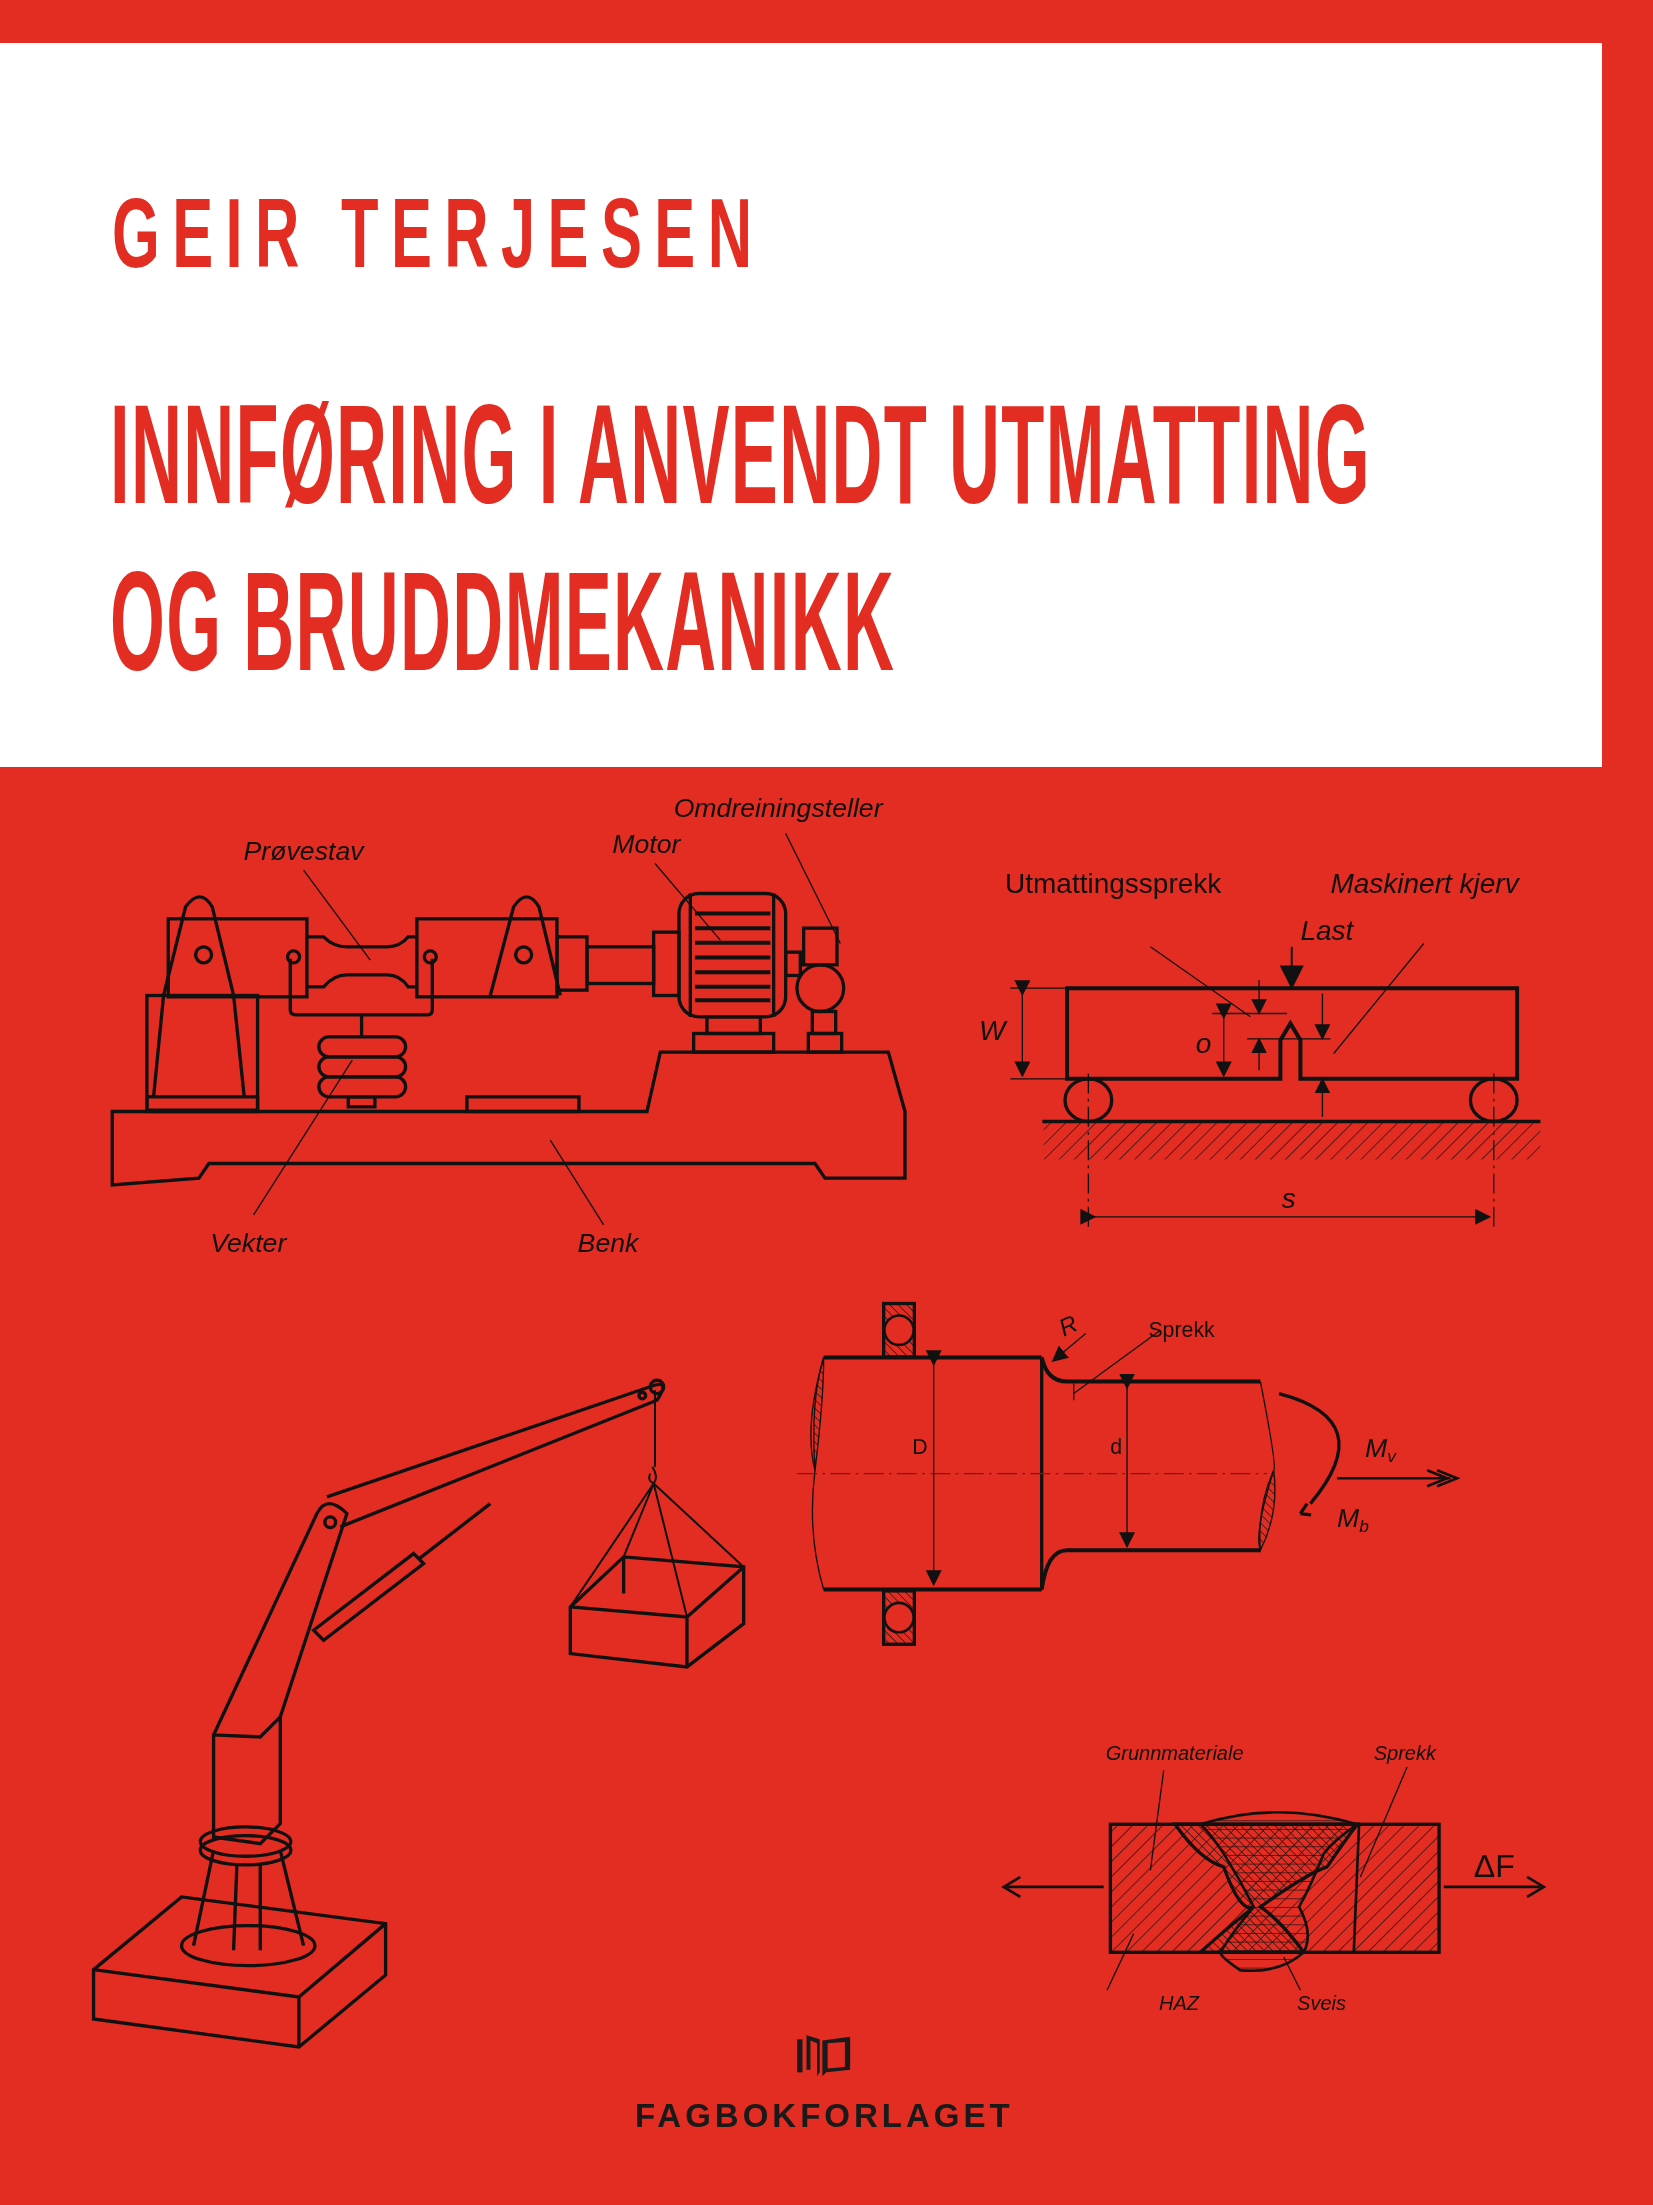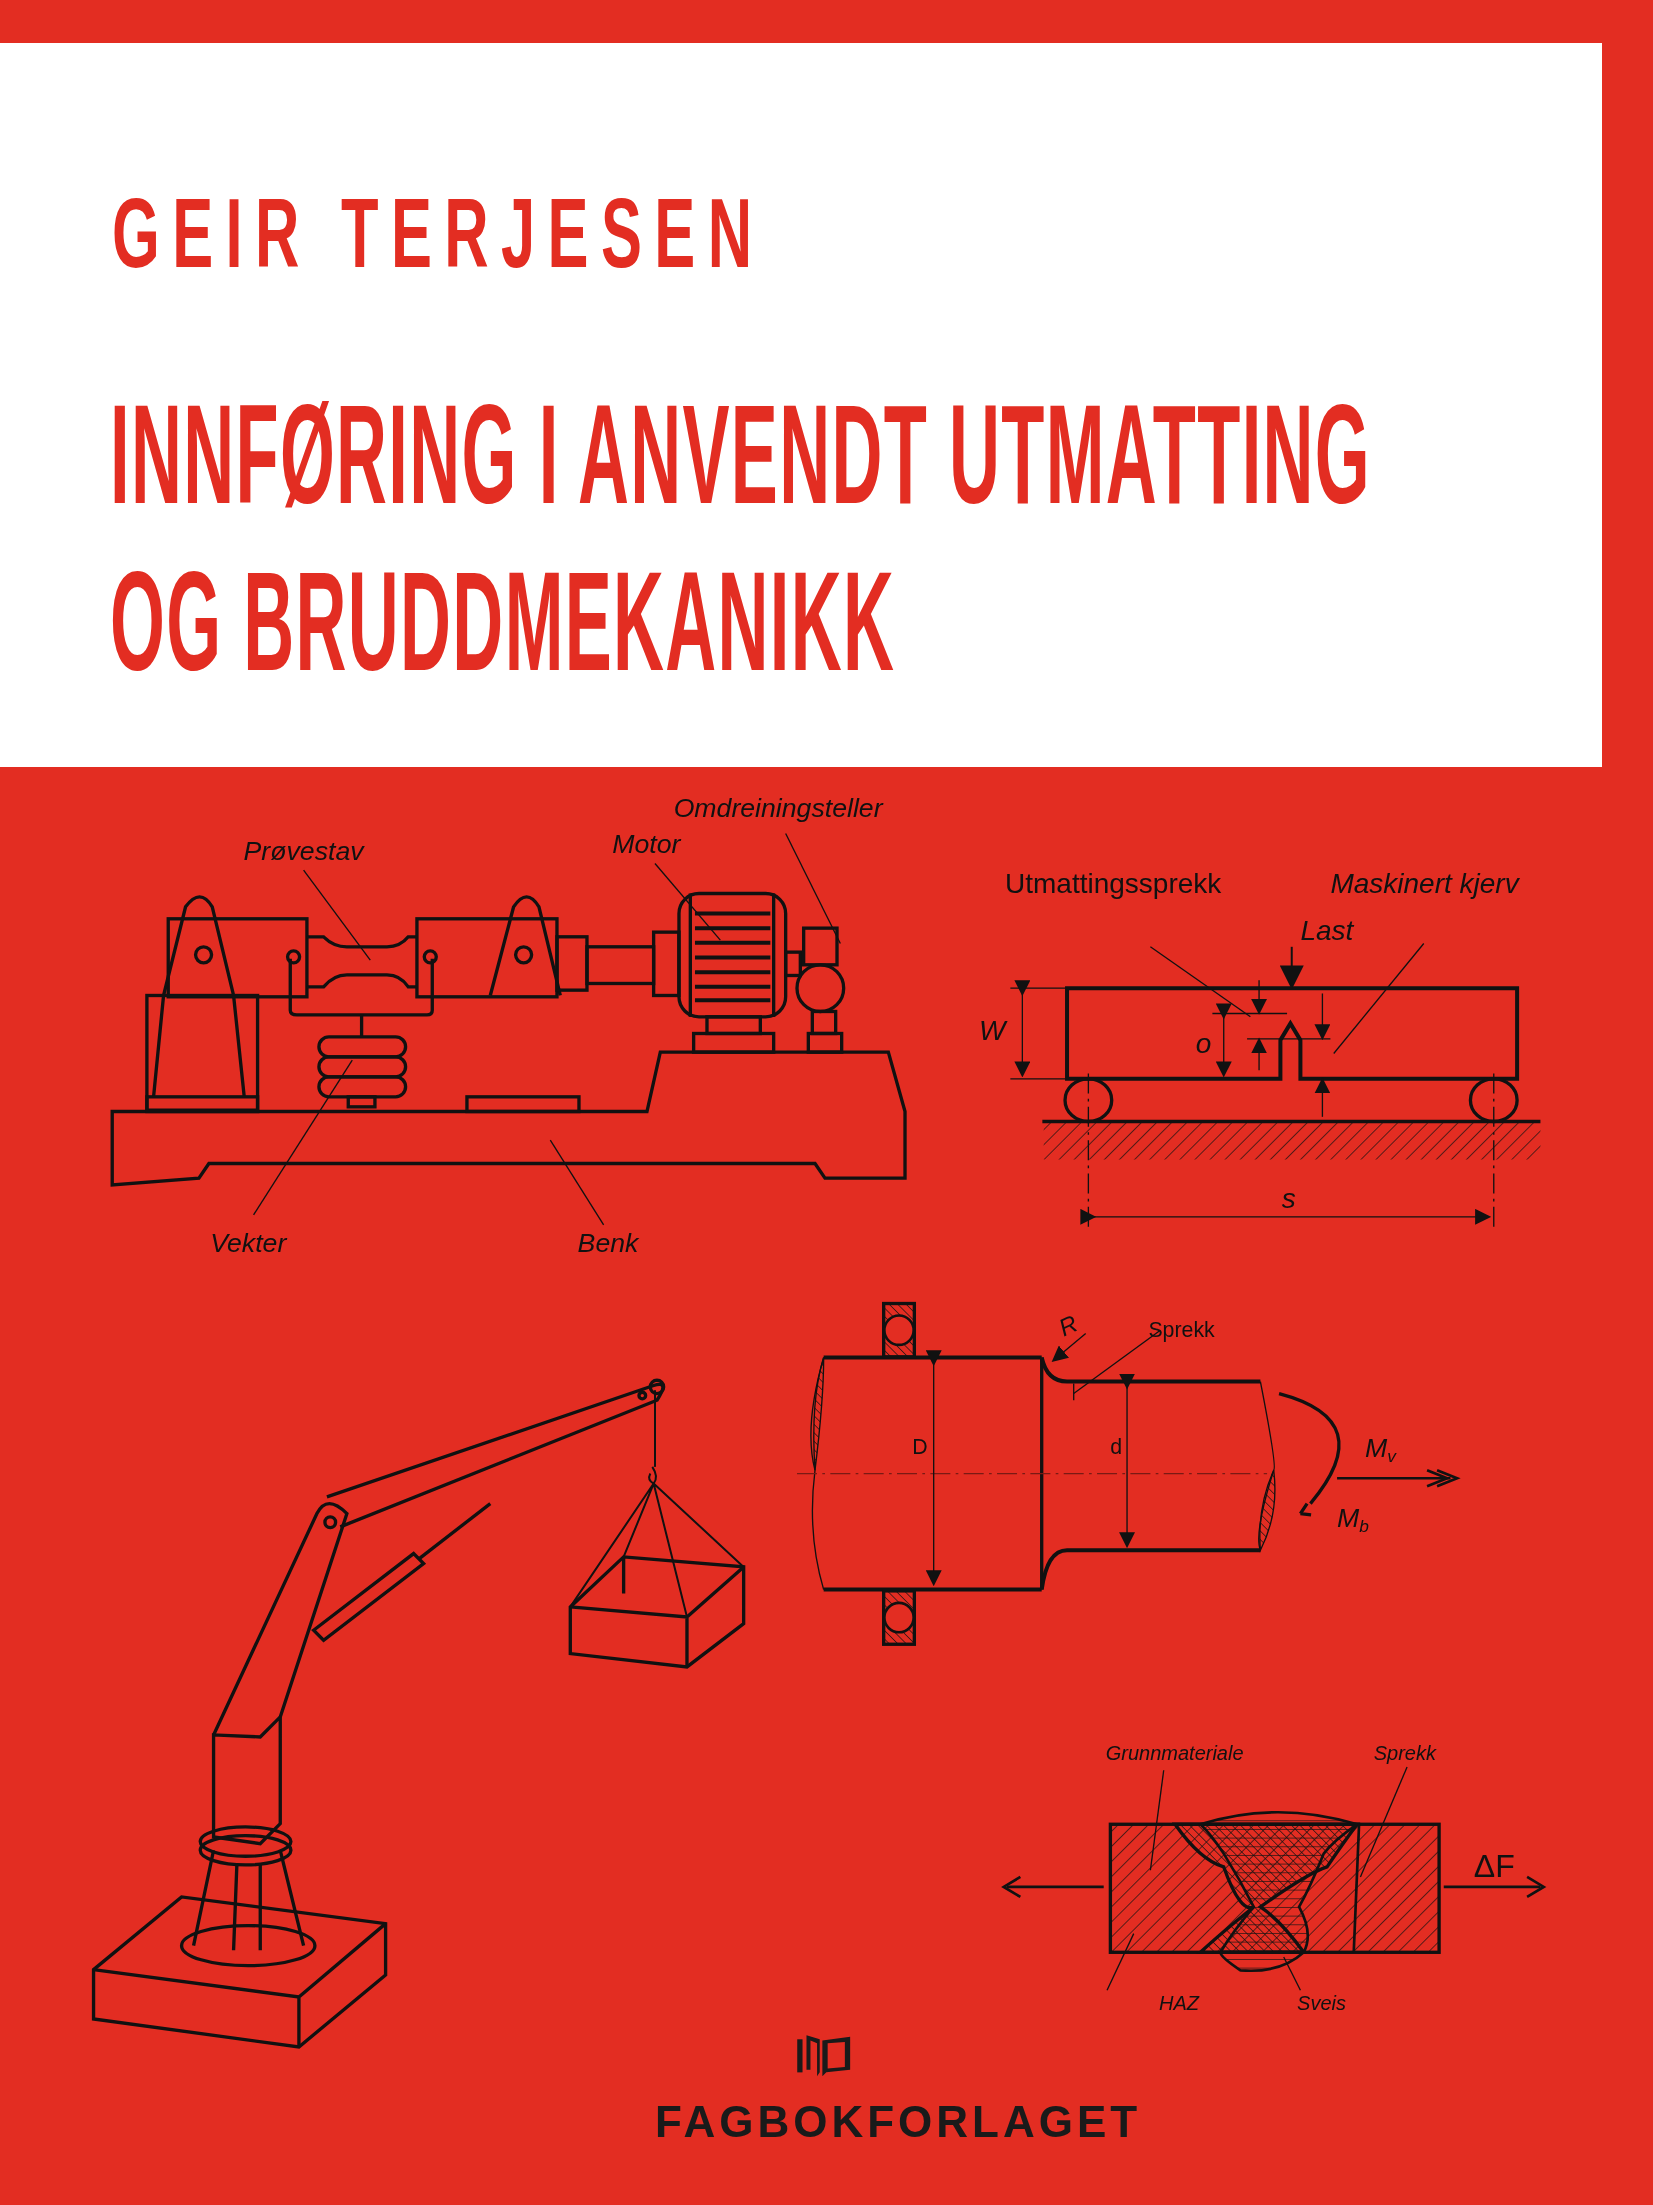--- a/index.html
+++ b/index.html
@@ -6,21 +6,21 @@
   body{width:1654px;height:2205px;position:relative;overflow:hidden;background:#e32d22;font-family:"Liberation Sans",sans-serif;}
   .top{position:absolute;left:0;top:0;width:1602px;height:724px;background:#ffffff;margin-top:43px;}
   .author{position:absolute;left:112px;top:140px;color:#e32d22;font-family:"Liberation Sans Narrow","Liberation Sans",sans-serif;font-weight:700;font-size:99px;letter-spacing:20px;transform:scaleX(0.62);transform-origin:left top;white-space:nowrap;line-height:1;}
   .title{position:absolute;left:110px;color:#e32d22;font-family:"Liberation Sans",sans-serif;font-weight:700;font-size:141px;letter-spacing:2.7px;transform:scaleX(0.50);transform-origin:left top;white-space:nowrap;line-height:1;}
   .t1{top:341px;}
   .t2{top:508px;}
   .bottom{position:absolute;left:0;top:724px;width:1654px;height:1482px;}
   svg{position:absolute;left:0;top:0;}
   .lbl{font-family:"Liberation Sans",sans-serif;fill:#111;}
   .it{font-style:italic;}
-  .pub{position:absolute;left:655px;top:2097px;width:320px;text-align:right;color:#1a1a1a;font-weight:700;font-size:44px;letter-spacing:4px;font-family:"Liberation Sans",sans-serif;}
+  .pub{position:absolute;left:635px;top:2097px;width:320px;text-align:right;color:#1a1a1a;font-weight:700;font-size:33px;letter-spacing:4px;font-family:"Liberation Sans",sans-serif;}
   .logo{position:absolute;left:797px;top:2034px;}
 </style>
 </head>
 <body>
 
 <div class="top">
   <div class="author">GEIR TERJESEN</div>
   <div class="title t1">INNFØRING I ANVENDT UTMATTING</div>
   <div class="title t2">OG BRUDDMEKANIKK</div>
 </div>

